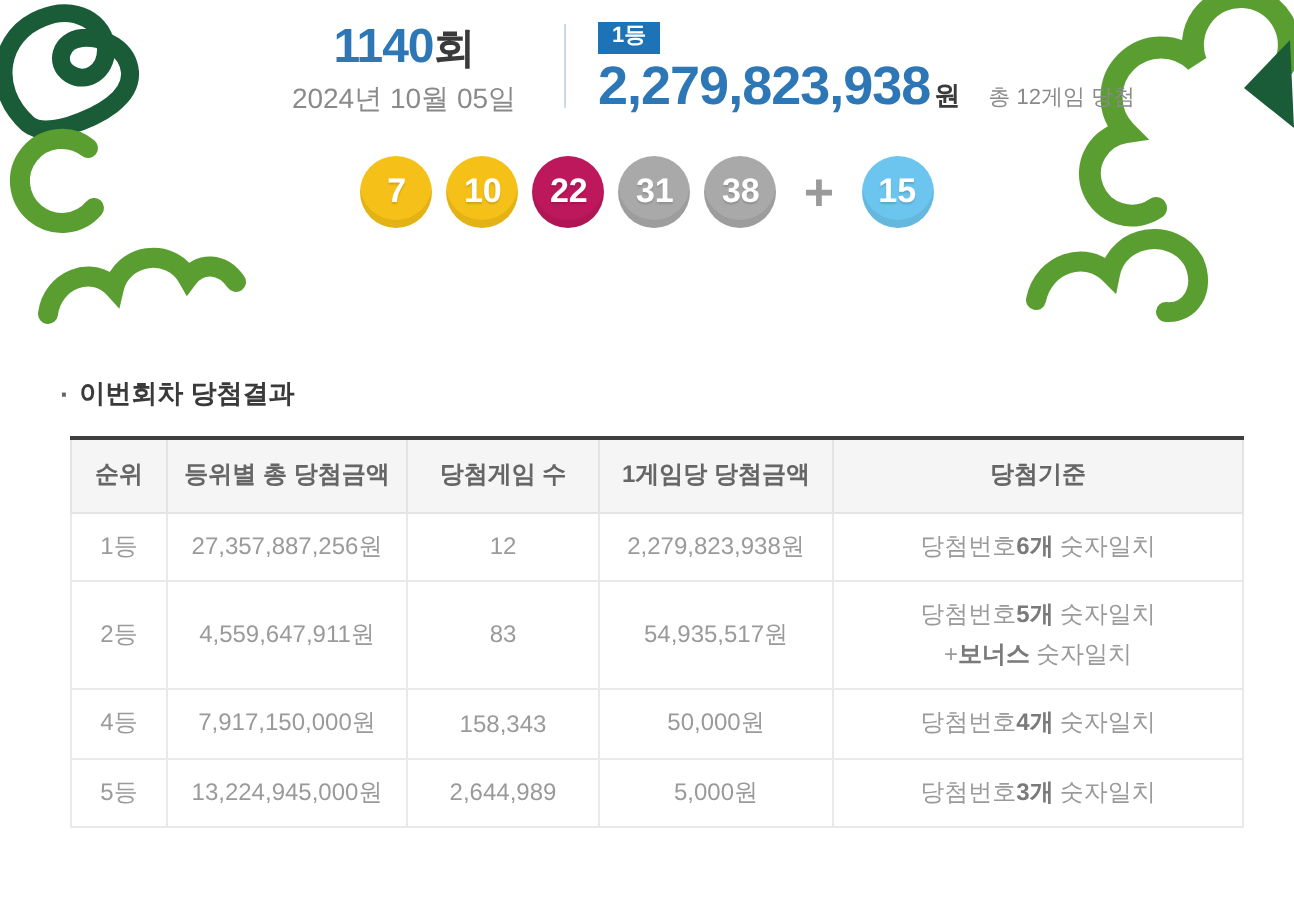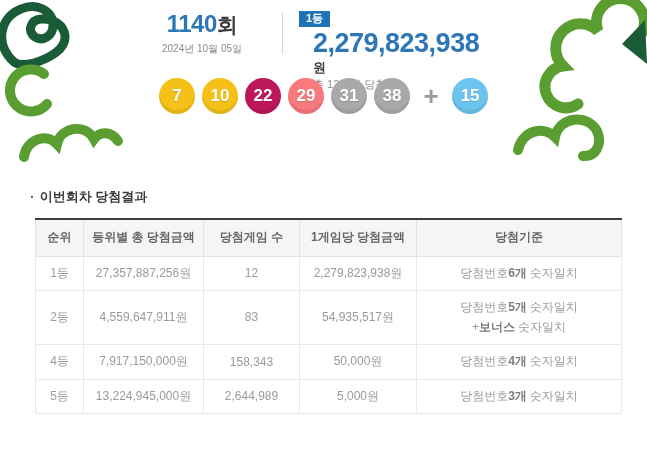--- a/index.html
+++ b/index.html
@@ -10,26 +10,26 @@
   .deco { position:absolute; pointer-events:none; }
   .deco-tl { left:0; top:0; }
   .deco-tr { right:0; top:0; }
 
   
   .topbar { position:absolute; top:8px; left:138px; display:flex; align-items:flex-start; }
   .round-box { width:128px; text-align:center; padding-top:2px; }
   .round-line { font-size:24px; font-weight:bold; letter-spacing:-0.5px; }
   .round-num { color:#2e77b6; }
   .round-suffix { color:#3a3a3a; font-size:21px; }
-  .round-date { margin-top:3px; font-size:10px; color:#8a8a8a; }
+  .round-date { margin-top:3px; font-size:14px; color:#8a8a8a; }
   .v-divider { width:1px; height:42px; background:#c9d9e8; margin:4px 16px 0 16px; }
   .prize-box { padding-top:0; }
   .rank-badge { display:inline-block; background:#1d73b7; color:#ffffff; font-size:11px;
     font-weight:bold; padding:2px 7px 3px 7px; line-height:1; }
-  .prize-line { margin-top:1px; display:flex; align-items:baseline;flex-direction:column; }
+  .prize-line { margin-top:1px; display:flex; align-items:baseline; }
   .prize-amount { font-size:27px; font-weight:bold; color:#2e77b6; letter-spacing:-0.5px; }
   .prize-won { font-size:13px; font-weight:bold; color:#3a3a3a; margin-left:2px; }
   .prize-games { font-size:11px; color:#8a8a8a; margin-left:14px; }
 
   
   .balls-row { position:absolute; top:78px; left:0; width:647px; display:flex;
     justify-content:center; align-items:center; }
   .ball { width:36px; height:36px; border-radius:50%; display:flex; align-items:center;
     justify-content:center; color:#ffffff; font-size:17px; font-weight:bold;
     margin:0 3.5px; box-shadow: inset 0 -4px 0 rgba(0,0,0,0.07);
@@ -94,21 +94,20 @@
       <span class="prize-won">원</span>
       <span class="prize-games">총 12게임 당첨</span>
     </div>
   </div>
 </div>
 
 <div class="balls-row">
   <div class="ball" style="background-color: rgb(245, 193, 24);">7</div>
   <div class="ball" style="background-color: rgb(245, 193, 24);">10</div>
   <div class="ball" style="background-color: #be185d;">22</div>
-  <div class="ball" style="background-color: rgb(248, 121, 126);">29</div>
   <div class="ball" style="background-color: rgb(169, 169, 169);">31</div>
   <div class="ball" style="background-color: rgb(169, 169, 169);">38</div>
   <div class="plus-sign">+</div>
   <div class="ball" style="background-color: rgb(108, 197, 238);">15</div>
 </div>
 
 <div class="section-title">
   <span class="section-bullet">·</span>
   <span>이번회차 당첨결과</span>
 </div>

